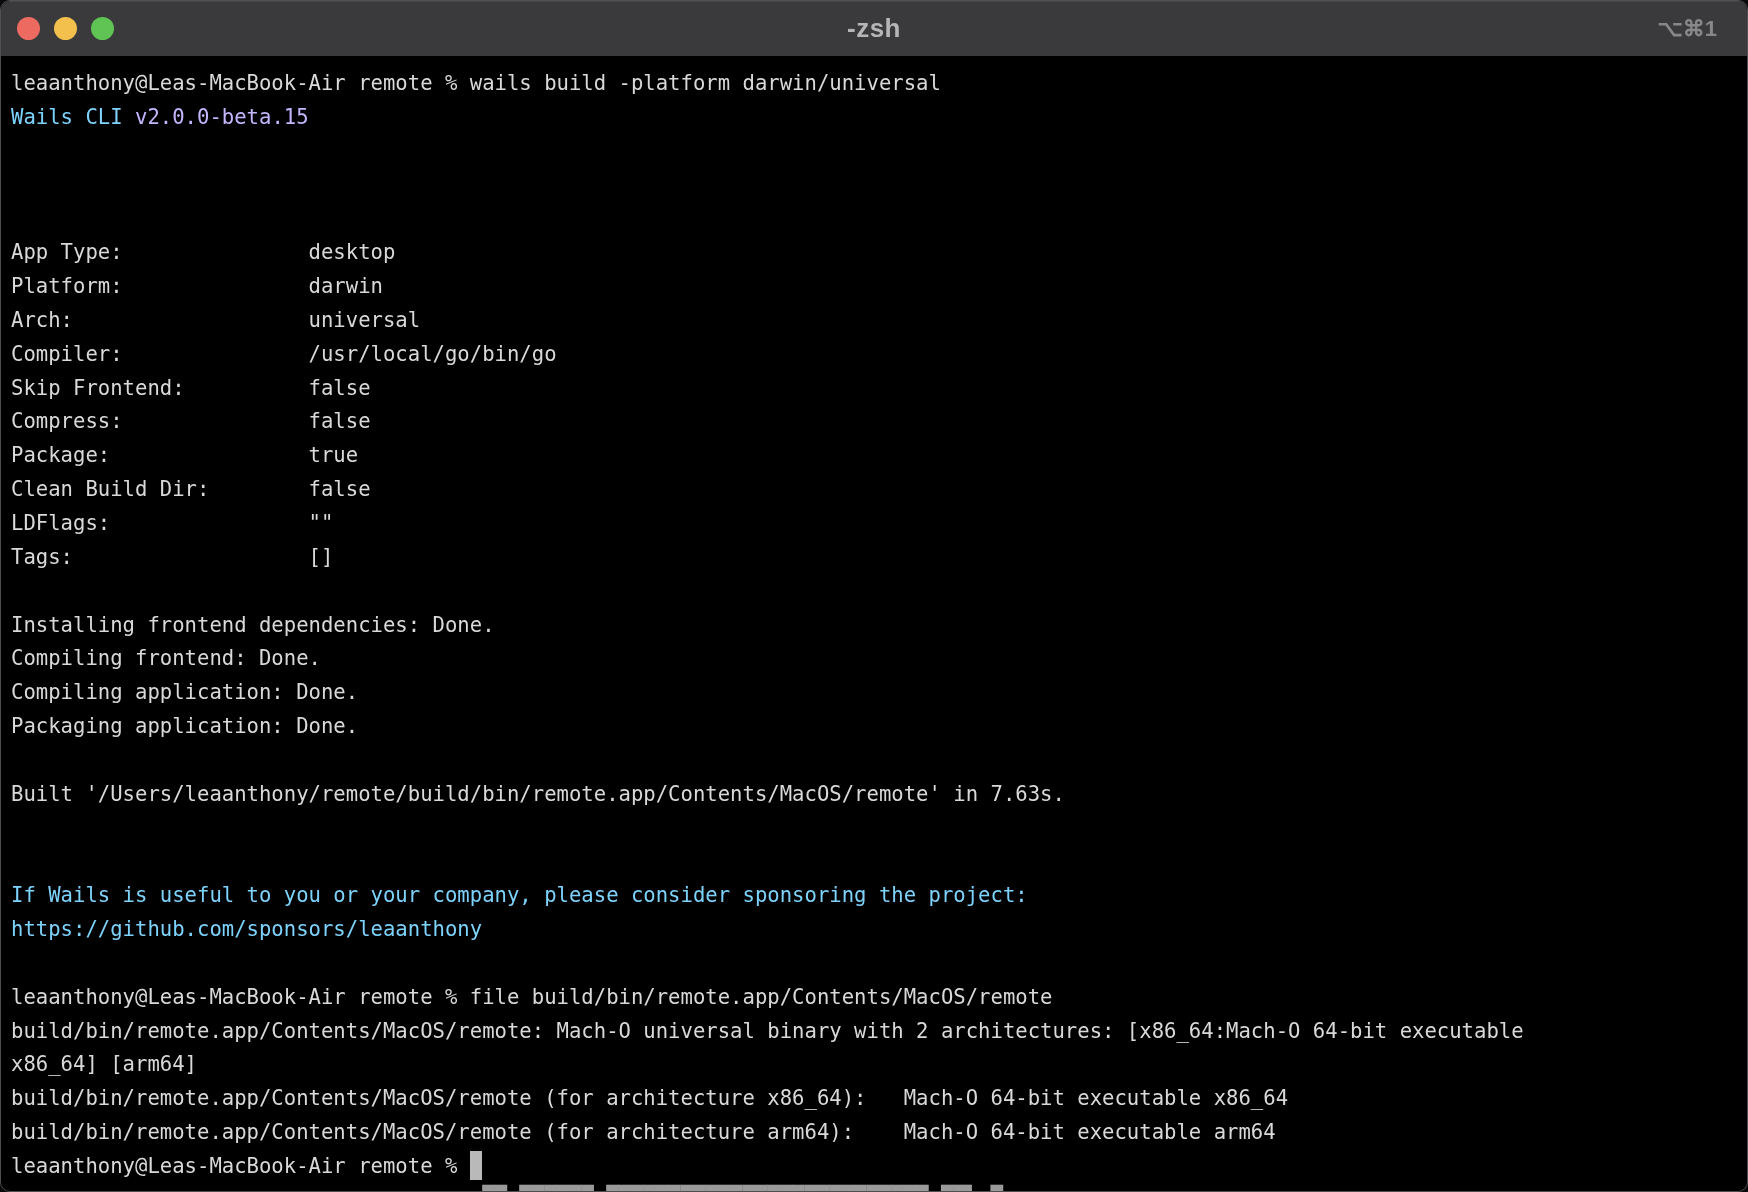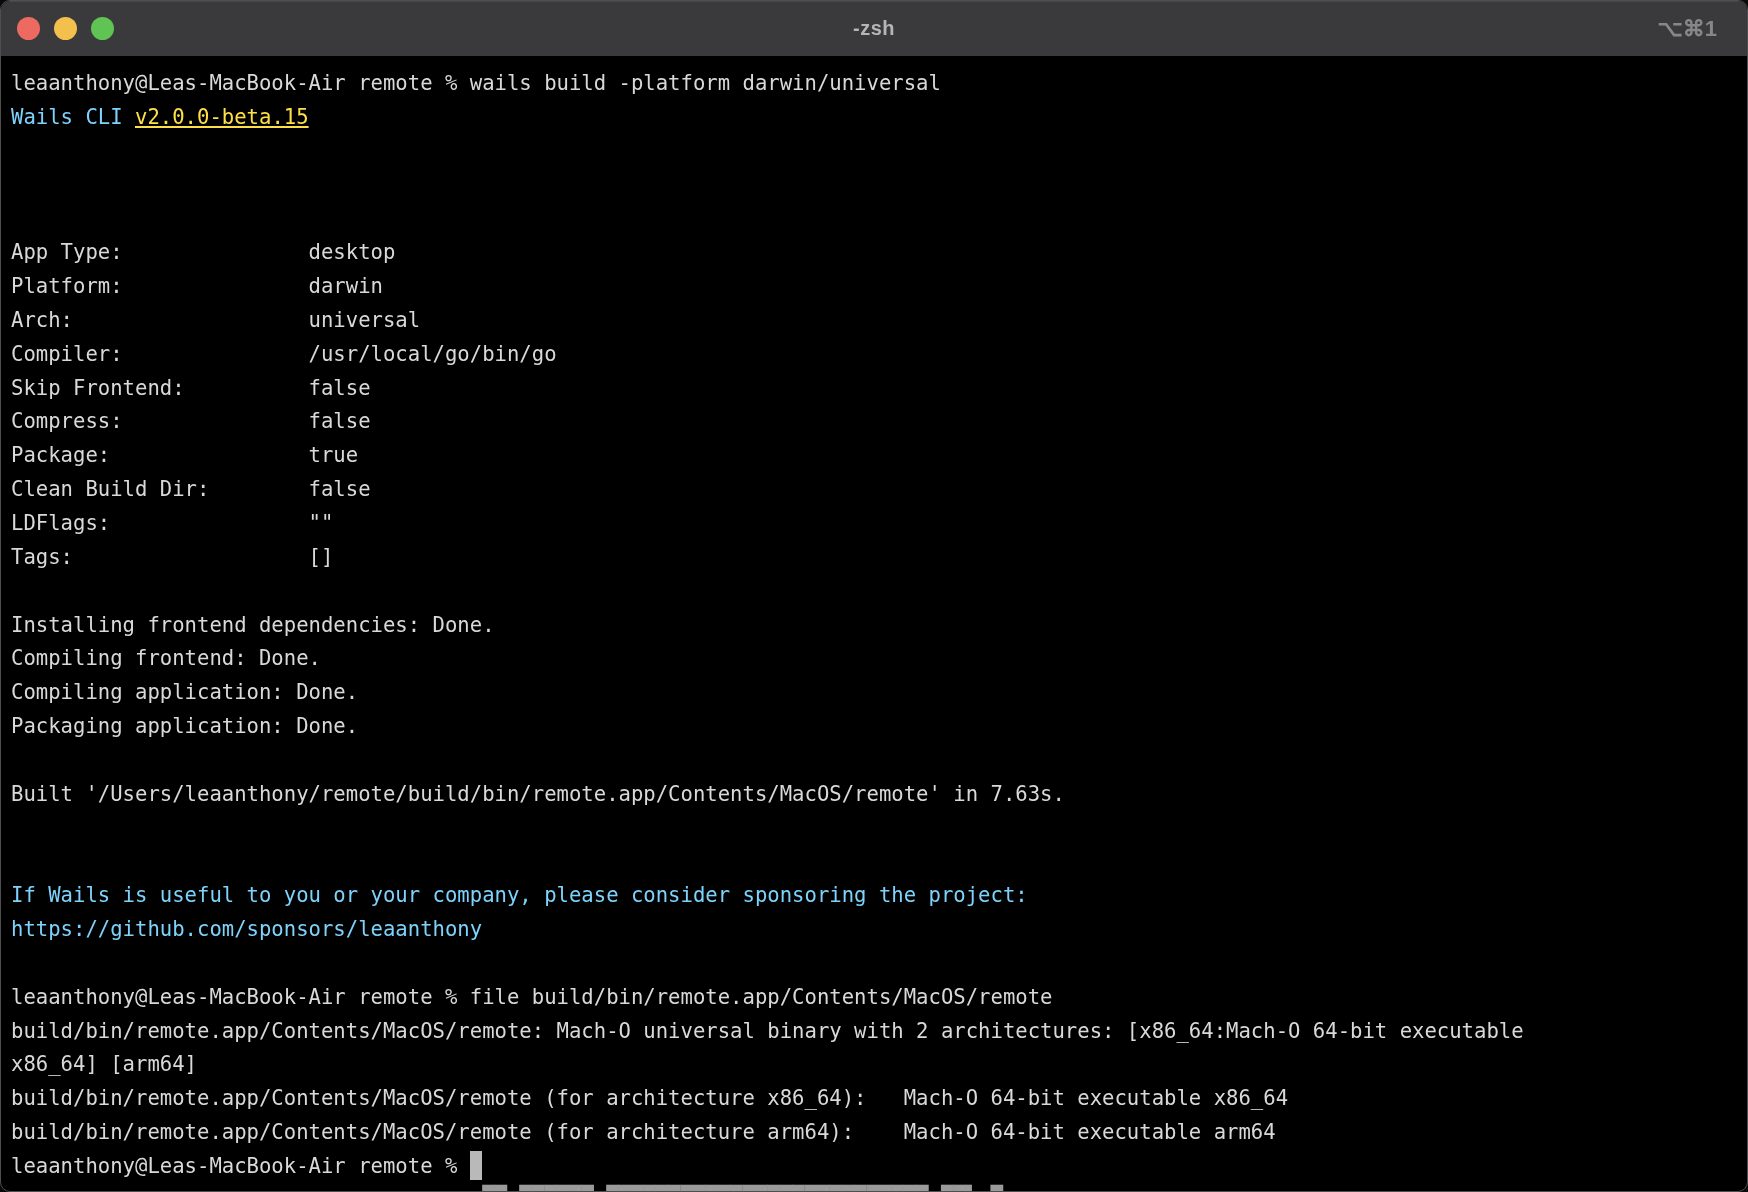--- a/index.html
+++ b/index.html
@@ -27,40 +27,40 @@
     position:absolute;left:16px;top:0;height:55px;
     display:flex;align-items:center;gap:14px;
   }
   .traffic-light{
     width:23px;height:23px;border-radius:50%;
     display:inline-block;
   }
   .window-title{
     width:100%;text-align:center;
     font-family:"Liberation Sans", sans-serif;
-    font-weight:700;font-size:20px;color:#b5b5b7;
+    font-weight:700;font-size:26px;color:#b5b5b7;
     letter-spacing:0.5px;
   }
   .shortcut-badge{
     position:absolute;right:30px;top:0;height:55px;
     display:flex;align-items:center;
     font-family:"Liberation Sans", sans-serif;
     font-weight:700;font-size:22px;color:#87878a;
   }
   .screen{
     padding:10px 0 0 10px;
     font-size:20.6px;
     line-height:33.85px;
     color:#d9d9d9;
     white-space:pre;
   }
   .term-line{height:33.85px;}
   .c-default{color:#d9d9d9;margin-top:40px;}
   .c-yellow{color:#7dd3fc;}
-  .c-red{color:#fde047;text-decoration:underline;}
+  .c-red{color:#c4b5fd;}
   .cursor{
     display:inline-block;
     width:1ch;height:29px;
     background:#b9b9b9;
     vertical-align:middle;
     margin-top:-4px;
   }
   .clipped-row{
     height:7px;overflow:hidden;
     font-size:20.6px;line-height:26px;

